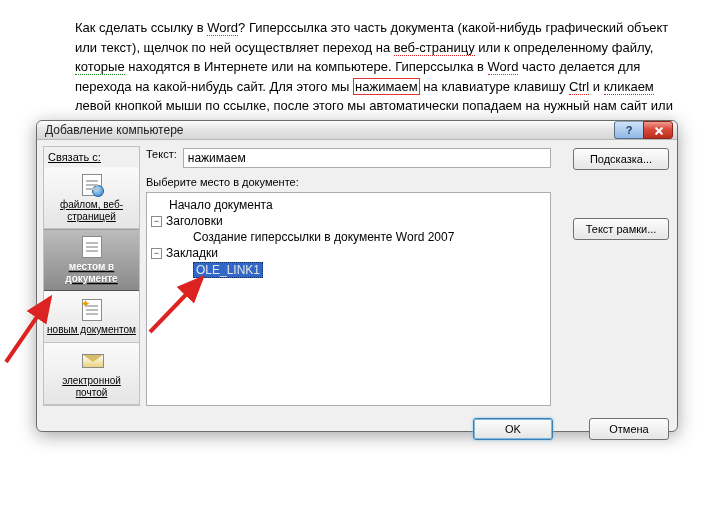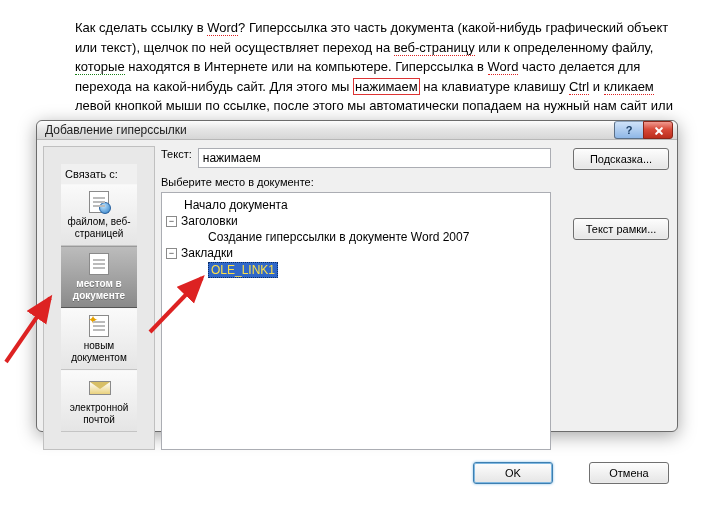--- a/index.html
+++ b/index.html
@@ -78,26 +78,27 @@
   .win-close::after { transform: rotate(-45deg); }
 
   .dialog-body {
     flex: 1;
     display: flex;
     padding: 6px 8px 8px 6px;
     gap: 6px;
   }
 
   .linkto {
-    width: 112px;
+    width: 97px;
     display: flex;
     flex-direction: column;
     border: 1px solid #c0c0c0;
     background: #e8e8e8;
-    padding: 17px;
+    padding: 0;
+    text-decoration: underline;
   }
   .linkto-label {
     font-size: 11px;
     text-align: left;
     padding: 4px 2px 4px 4px;
     background: #f0f0f0;
   }
   .linkto-item {
     display: flex;
     flex-direction: column;
@@ -178,21 +179,21 @@
     border: 1px solid #8a8a8a;
     display: inline-flex; align-items: center; justify-content: center;
     font-size: 9px; line-height: 1; color: #333;
     margin-right: 2px;
     background:#fff;
   }
   .tree-indent-1 { padding-left: 20px; }
   .tree-indent-2 { padding-left: 44px; }
   .tree-sel {
     background: #3168c8;
-    color: #fde047;
+    color: #e5e5e5;
     border: 1px dotted #0a2e6b;
     padding: 0 2px;
     display: inline-block;
   }
 
   .right-col {
     width: 112px;
     display: flex;
     flex-direction: column;
     align-items: stretch;
@@ -233,21 +234,21 @@
 </style>
 </head>
 <body>
 
 <div class="doc-bg">
   <span>Как сделать ссылку в </span><span class="spell">Word</span><span>? Гиперссылка это часть документа (какой-нибудь графический объект или текст), щелчок по ней осуществляет переход на </span><span class="spell">веб-страницу</span><span> или к определенному файлу, </span><span class="grammar">которые</span><span> находятся в Интернете или на компьютере. Гиперссылка в </span><span class="spell">Word</span><span> часто делается  для перехода на какой-нибудь сайт. Для этого мы </span><span class="sel-word">нажимаем</span><span> на клавиатуре клавишу </span><span class="spell">Ctrl</span><span> и </span><span class="spell">кликаем</span><span> левой кнопкой мыши по ссылке, после этого мы автоматически попадаем на нужный нам сайт или</span>
 </div>
 
 <div class="dialog">
   <div class="titlebar">
-    <span class="title">Добавление гиперссылки</span>
+    <span class="title">Добавление компьютере</span>
     <div class="win-btns">
       <div class="win-btn win-help">?</div>
       <div class="win-btn win-close"></div>
     </div>
   </div>
 
   <div class="dialog-body">
 
     <div class="linkto">
       <div class="linkto-label">Связать с:</div>

